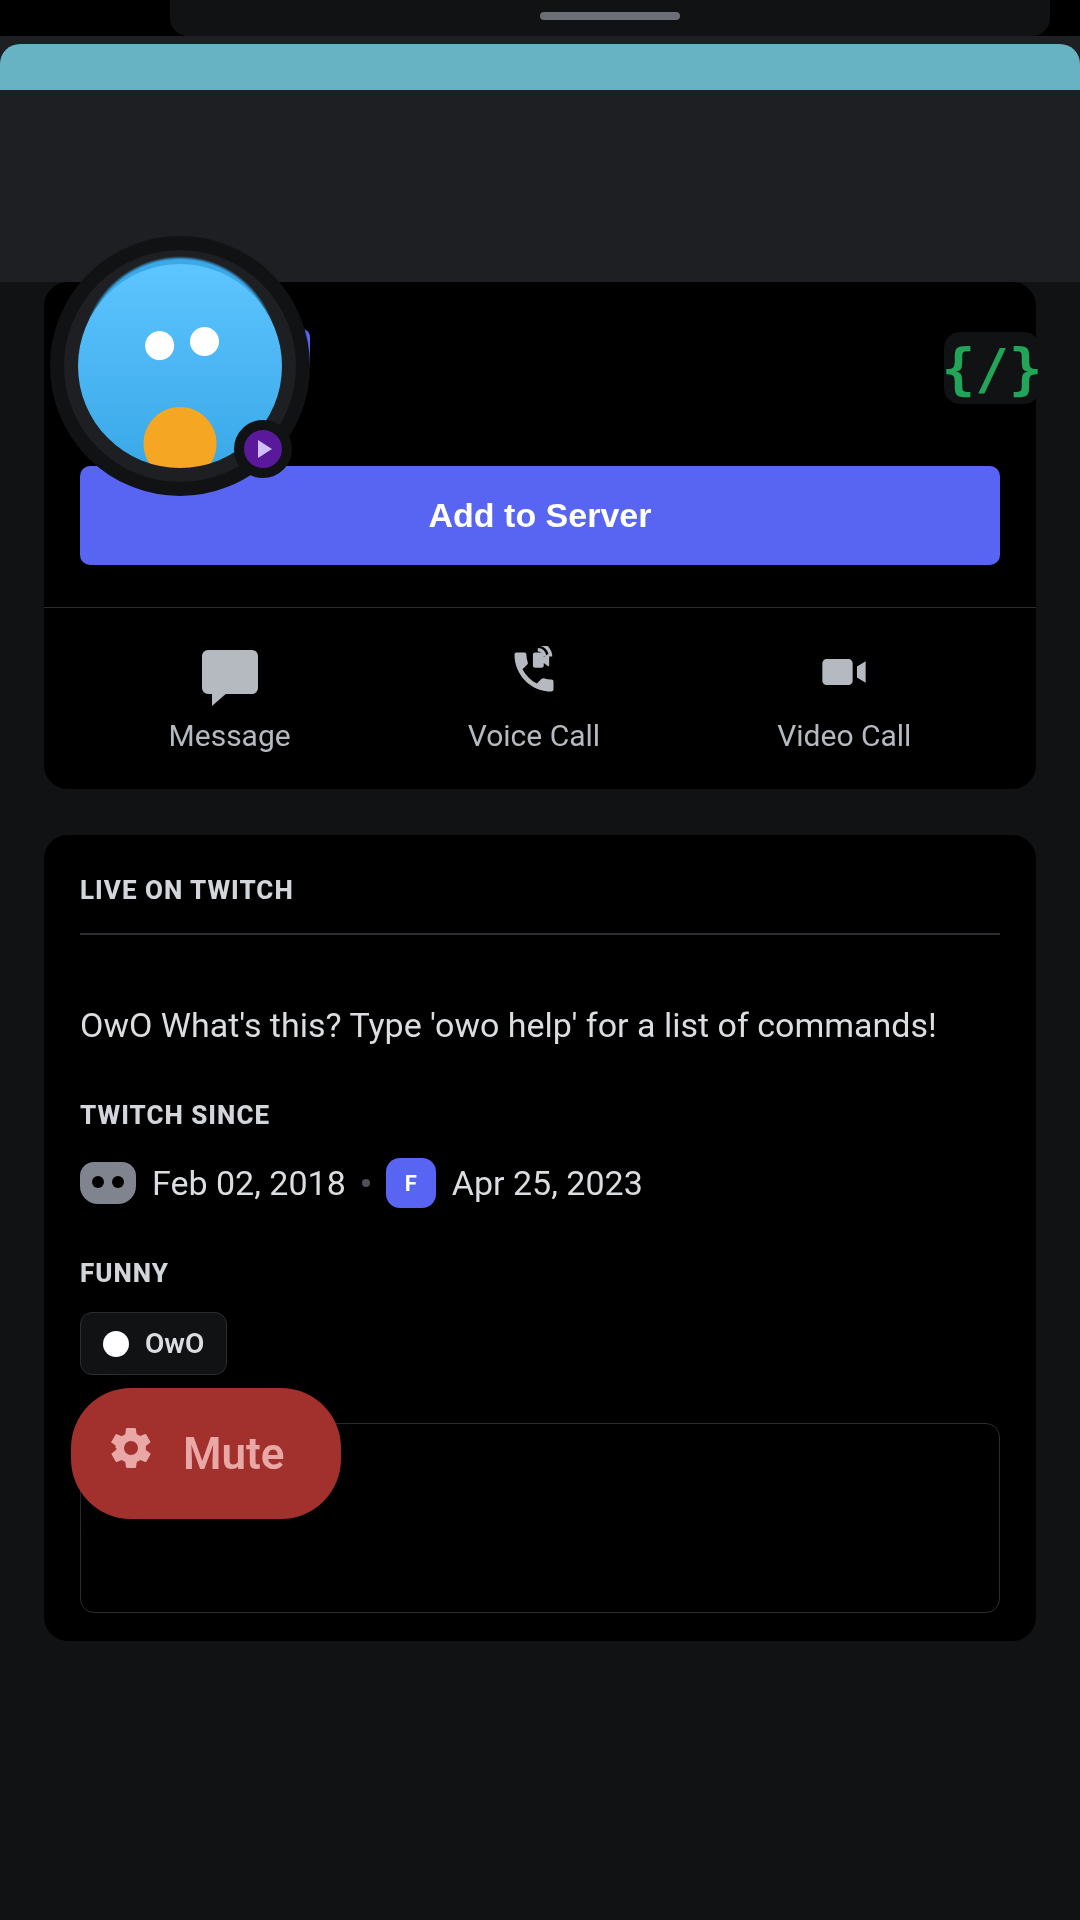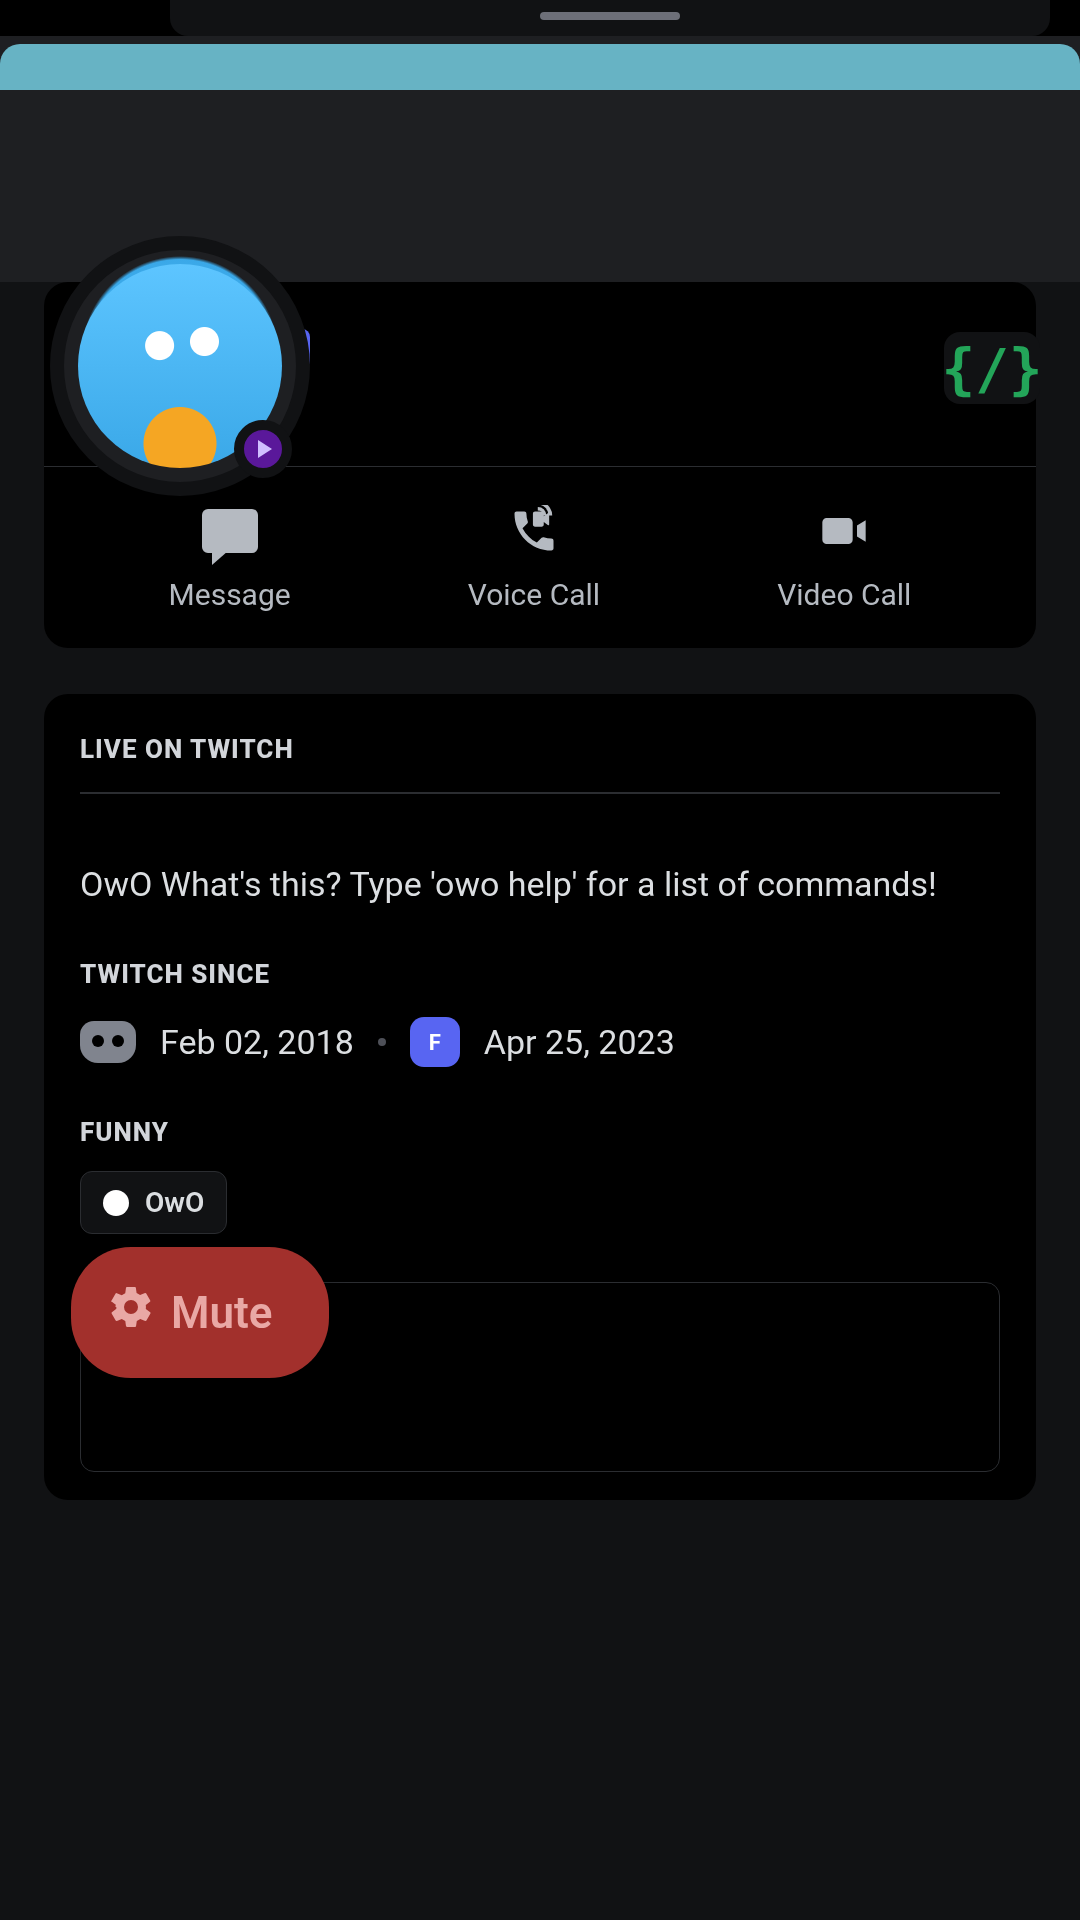--- a/index.html
+++ b/index.html
@@ -177,21 +177,21 @@
   .section-label {
     font-size: 26px;
     font-weight: 800;
     color: #d2d5da;
     letter-spacing: 1px;
     margin-top: 10px;
   }
   .card.info { margin-top: 46px; padding-top: 30px; padding-bottom: 28px; }
   .thin-divider { height: 2px; background: #2b2d31; margin: 28px 0 0; }
   .about-text { font-size: 34px; color: #dbdee1; margin-top: 26px; line-height: 1.45; }
-  .member-row { display: flex; align-items: center; gap: 24px; margin-top: 28px; font-size: 34px; color: #dbdee1; }
+  .member-row { display: flex; align-items: center; gap: 16px; margin-top: 28px; font-size: 34px; color: #dbdee1; }
   .discord-logo {
     width: 56px; height: 42px; background: #80848e; border-radius: 14px 14px 18px 18px; position: relative;
   }
   .discord-logo::before, .discord-logo::after {
     content: ""; position: absolute; width: 12px; height: 12px; background: #000; border-radius: 50%; top: 14px;
   }
   .discord-logo::before { left: 12px; }
   .discord-logo::after { right: 12px; }
   .dot-sep { width: 8px; height: 8px; background: #4e5058; border-radius: 50%; }
   .server-badge {
@@ -217,21 +217,21 @@
   .mute-pill {
     position: absolute;
     left: -10px;
     top: -36px;
     background: #a2302c;
     color: #e9a8a5;
     border-radius: 60px;
     padding: 36px 56px 36px 36px;
     display: flex;
     align-items: center;
-    gap: 16px;
+    gap: 28px;
     font-size: 44px;
     font-weight: 600;
     box-shadow: 0 6px 20px rgba(0,0,0,.4);
     justify-content: flex-end;
   }
   .gear-icon svg { width: 48px; height: 48px; fill: #e9a8a5; }
   .sp { height: 40px; }
 </style>
 </head>
 <body>
@@ -259,20 +259,21 @@
   <div class="card first">
     <div class="name-row">
       <span class="display-name">OwO</span>
       <span class="bot-tag">
         <span class="bot-check">✓</span>
         <span>BOT</span>
       </span>
     </div>
     <div class="username">OwO#8456</div>
 
+    <button class="add-btn">Add to Server</button>
 
     <div class="divider"></div>
 
     <div class="actions-row">
       <div class="action-item">
         <div class="action-icon">
             <div class="icon-message"></div>
           </div>
         <span>Message</span>
       </div>

